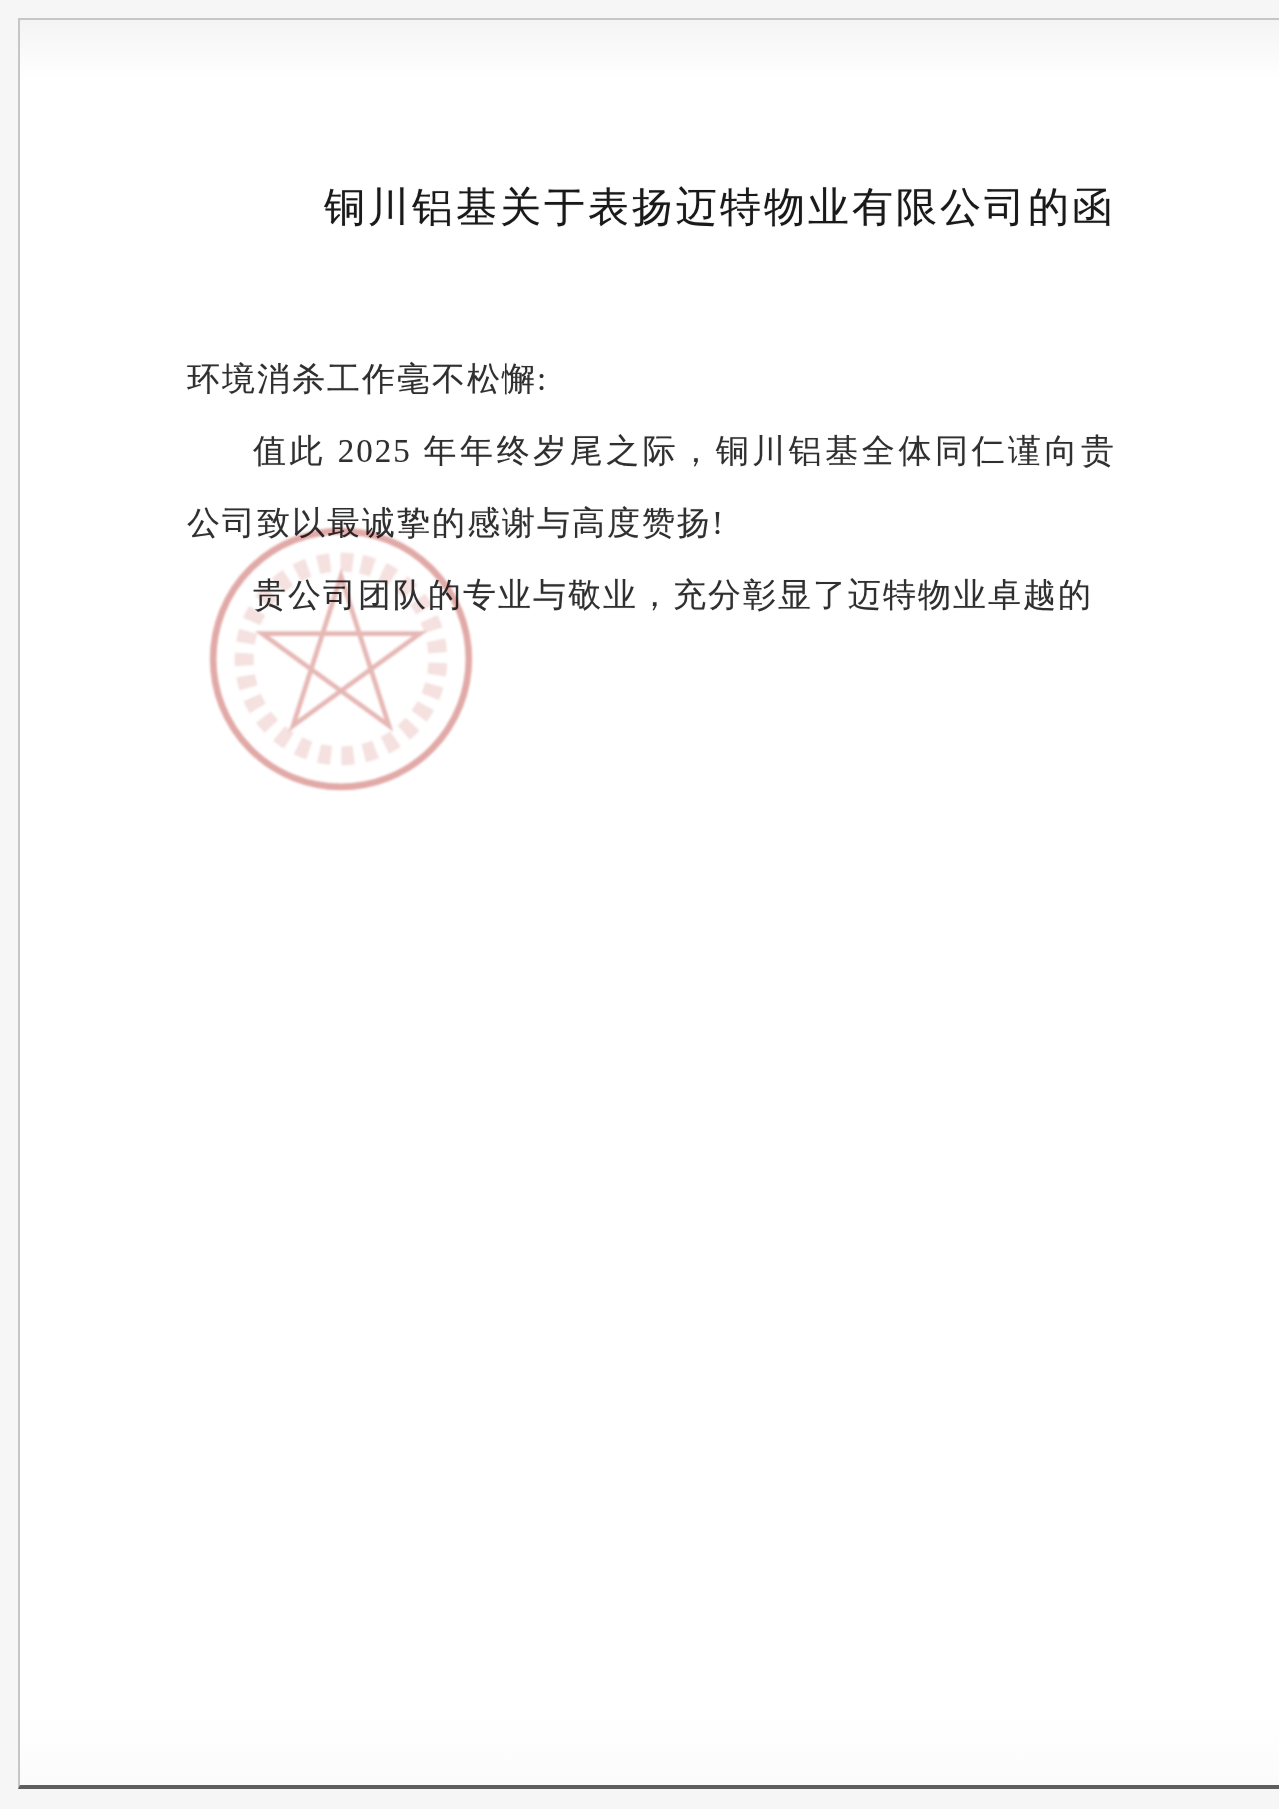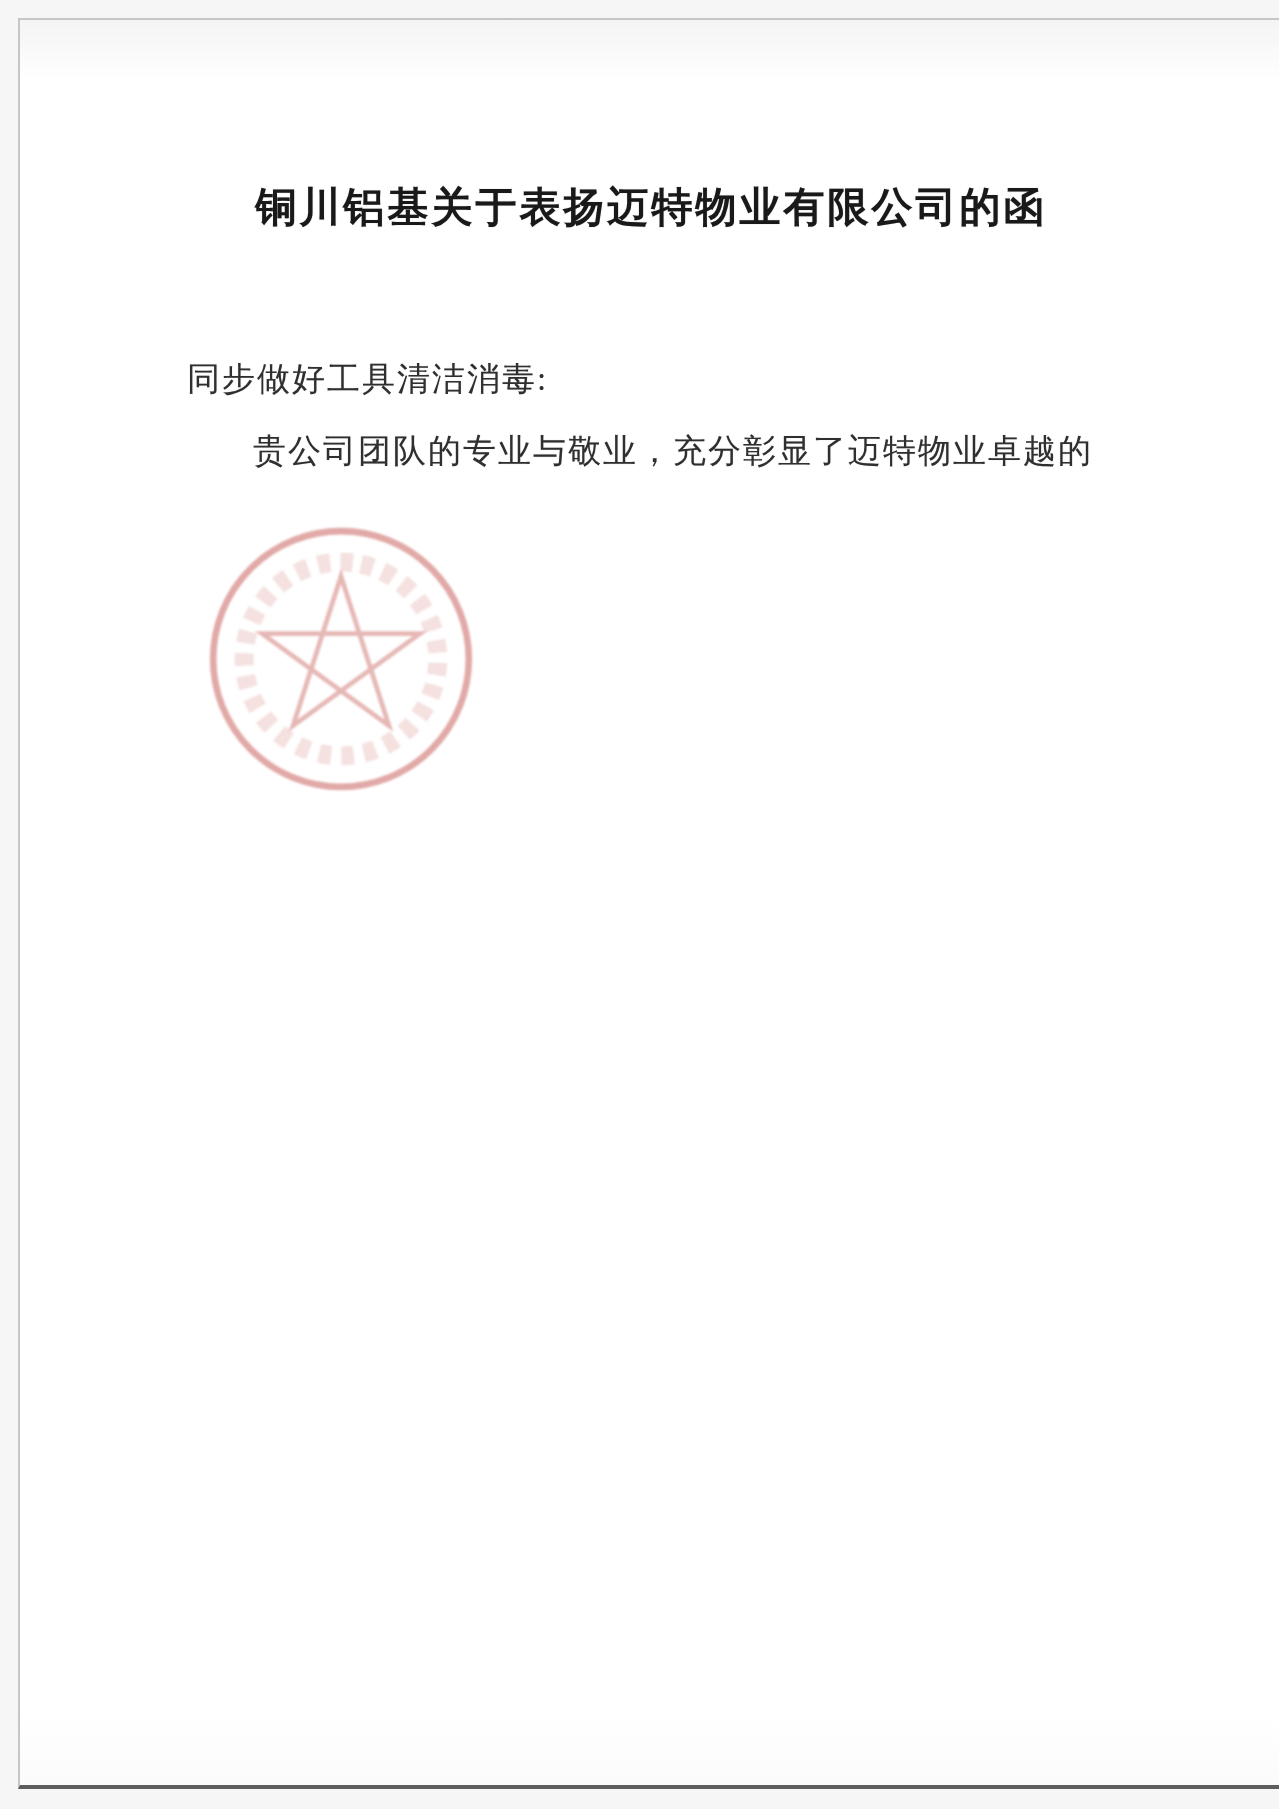--- a/index.html
+++ b/index.html
@@ -26,23 +26,23 @@
     right: 0;
     bottom: 20px;
     background: linear-gradient(180deg, #f4f4f4 0px, #ffffff 60px, #ffffff 96%, #fbfbfb 100%);
     border-top: 2px solid var(--color-page_border, #c6c6c6);
     border-left: 2px solid var(--color-page_border, #c6c6c6);
     border-bottom: 4px solid var(--color-bottom_edge, #5e5e5e);
     padding: 160px 163px 40px 167px;
   }
 
   .title {
-    text-align: center;
+    text-align: right;
     font-size: 41px;
-    font-weight: bold;
+    font-weight: normal;
     color: #191919;
     letter-spacing: 3px;
     margin-bottom: 108px;
     text-shadow: 0 0 1px rgba(0,0,0,.35);
     white-space: nowrap;
   }
 
   .letter-body {
     position: relative;
     font-size: 33px;
@@ -73,22 +73,23 @@
 </style>
 </head>
 <body>
 
 <div class="scan-wrap">
   <div class="page">
 
     <h1 class="title">铜川铝基关于表扬迈特物业有限公司的函</h1>
 
     <div class="letter-body">
-      <p class="salutation">同步做好工具清洁消毒:</p>
+      <p class="salutation">环境消杀工作毫不松懈:</p>
 
+      <p class="para">值此 2025 年年终岁尾之际，铜川铝基全体同仁谨向贵公司致以最诚挚的感谢与高度赞扬!</p>
 
 
 
 
       <p class="para">贵公司团队的专业与敬业，充分彰显了迈特物业卓越的</p>
     </div>
 
     <div class="stamp">
       <svg viewBox="0 0 300 300" xmlns="http://www.w3.org/2000/svg">
 

